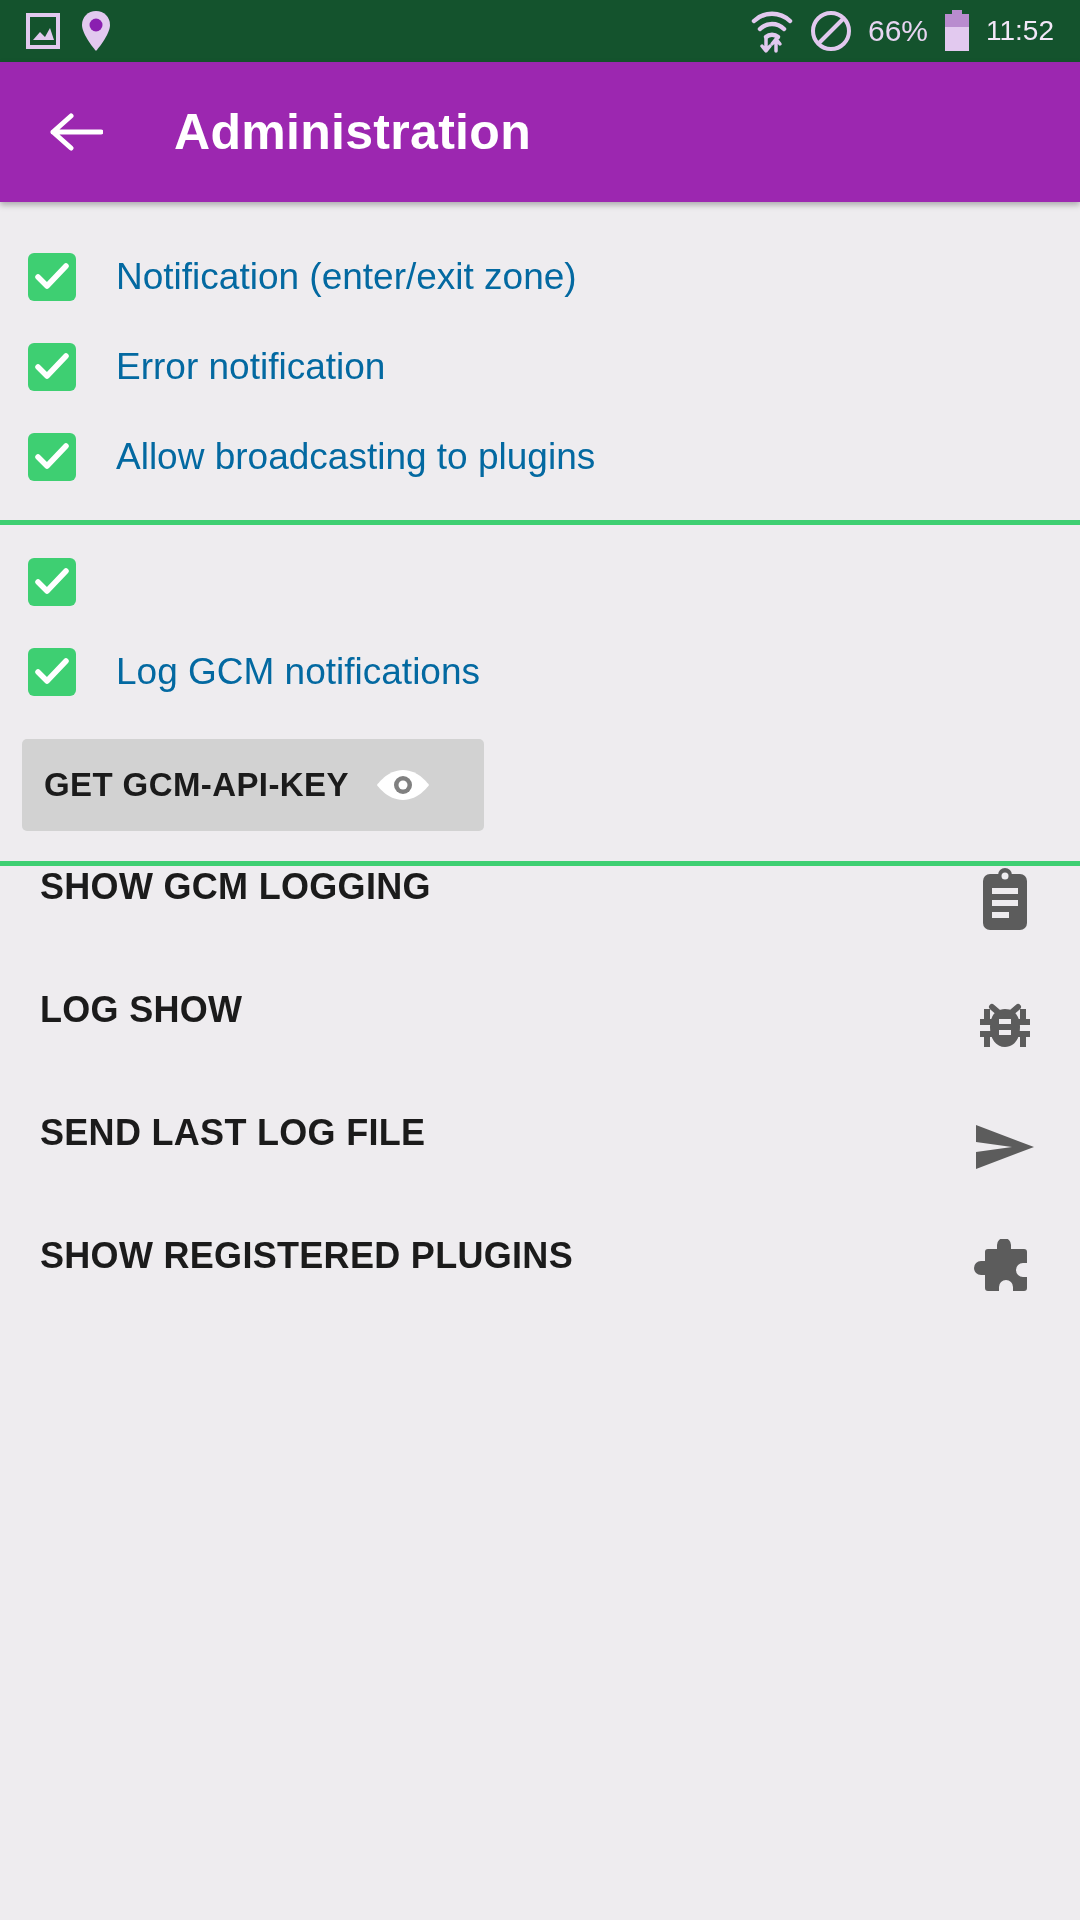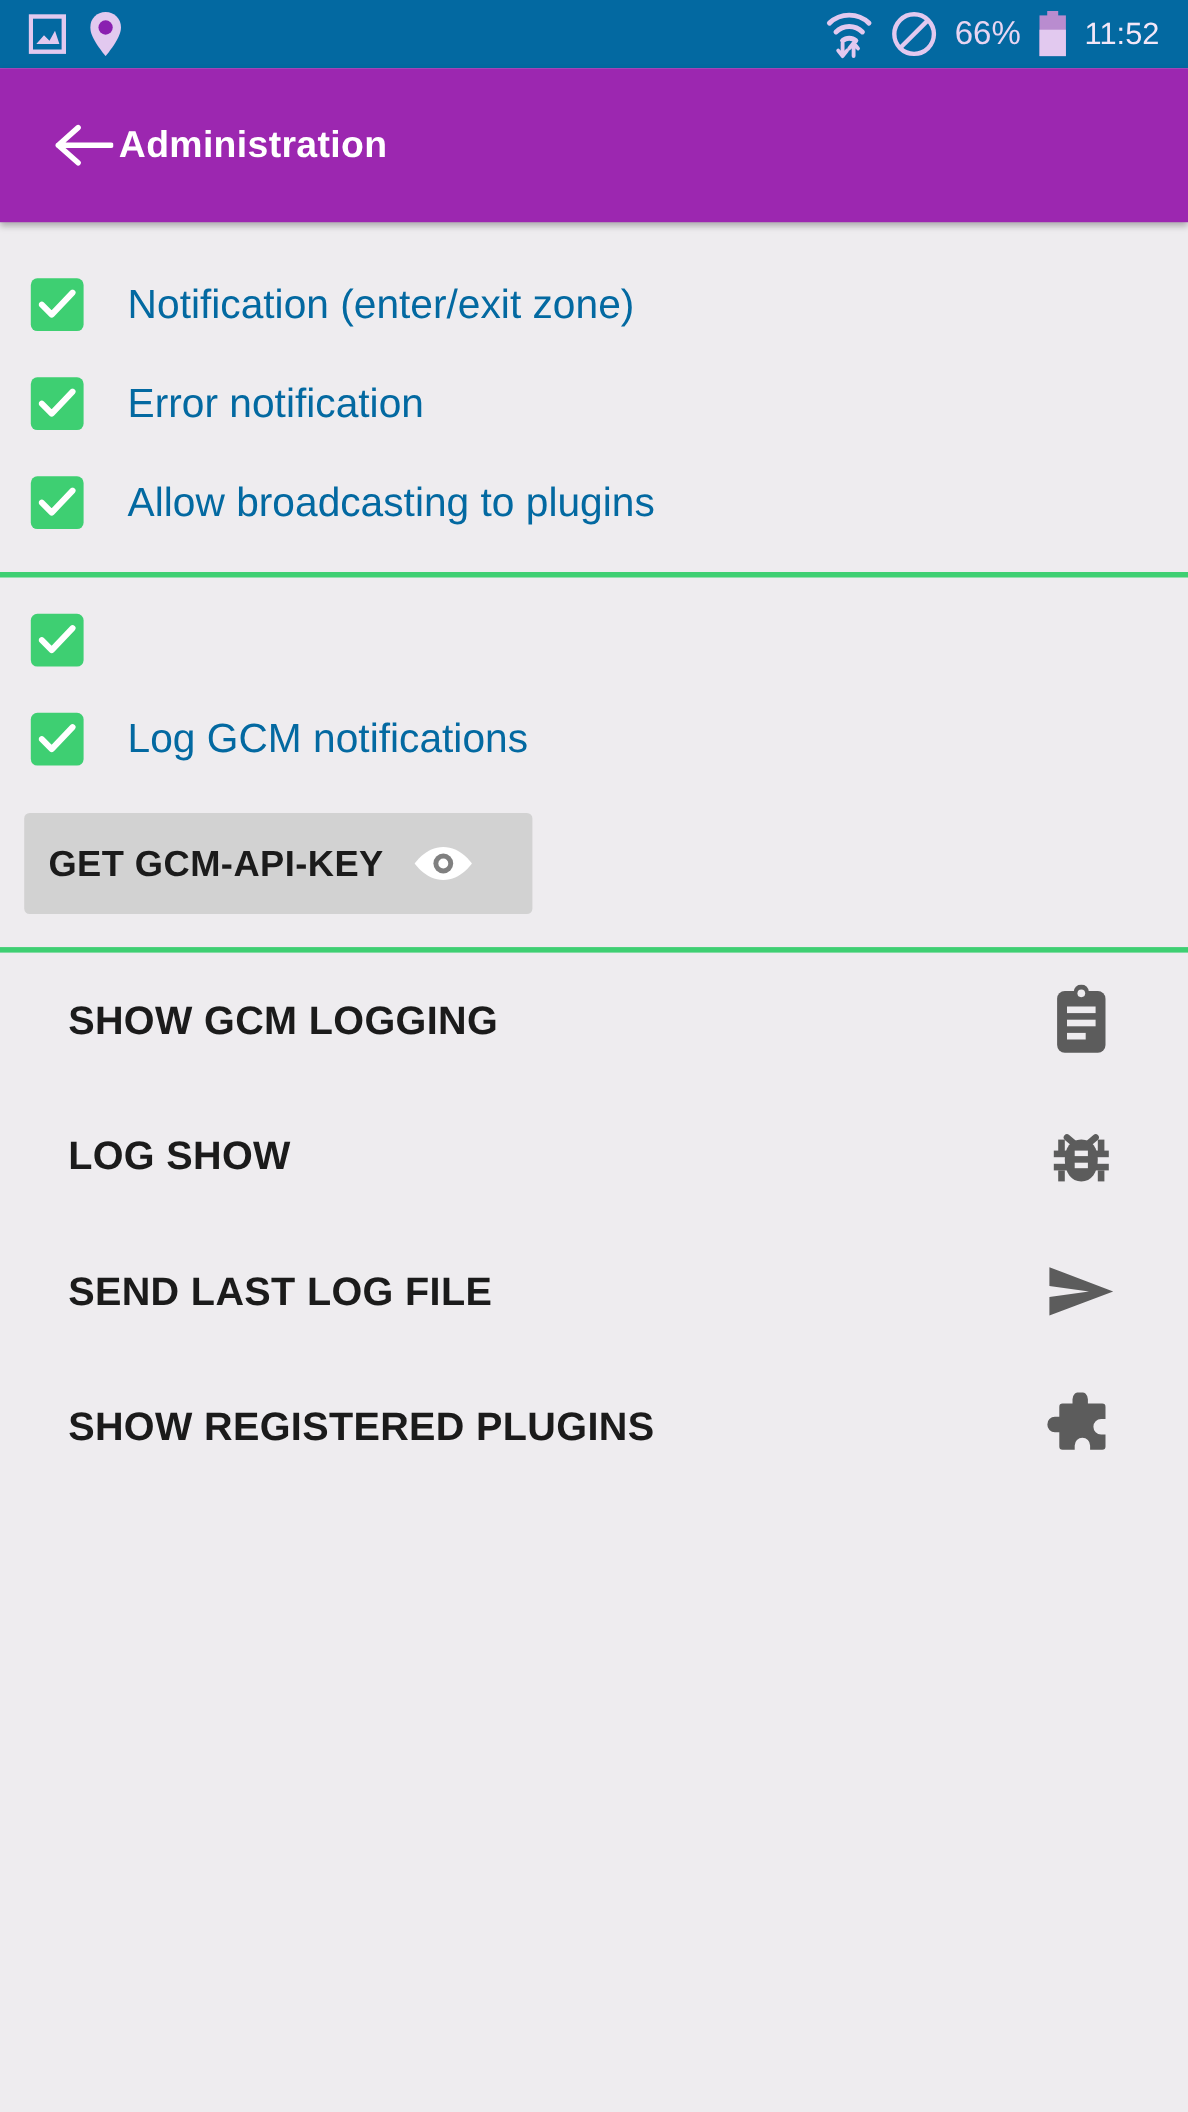--- a/index.html
+++ b/index.html
@@ -6,21 +6,21 @@
   html, body {
     width:1080px; height:1920px;
     background:#eeecef;
     font-family:"Liberation Sans", sans-serif;
     overflow:hidden;
   }
 
   
   .status-bar{
     height:62px; width:100%;
-    background:#0369a1;
+    background:#14532d;
     display:flex; align-items:center;
     padding:0 26px;
     color:#e2c9ef;
   }
   .status-left{ display:flex; align-items:center; gap:22px; }
   .status-right{ margin-left:auto; display:flex; align-items:center; gap:16px; }
   .sb-icon{ display:flex; align-items:center; }
   .battery-pct{ font-size:30px; color:#e8d5f2; letter-spacing:0px; }
   .clock{ font-size:28px; color:#f3e7f8; letter-spacing:0px; font-weight:400; }
 
@@ -28,22 +28,22 @@
   .app-bar{
     height:140px; width:100%;
     background:#9c27b0;
     display:flex; align-items:center;
     padding:0 44px;
     box-shadow:0 3px 6px rgba(0,0,0,0.28);
     position:relative; z-index:5;
   }
   .back-btn{ width:64px; height:64px; display:flex; align-items:center; justify-content:center; cursor:pointer; }
   .app-title{
-    color:#ffffff; font-size:34px; font-weight:bold;
-    letter-spacing:0.3px;
+    color:#ffffff; font-size:50px; font-weight:bold;
+    margin-left:66px; letter-spacing:0.3px;
   }
 
   
   .content{ width:100%; background:#eeecef; }
 
   .check-row{
     display:flex; align-items:center;
     height:90px;
     padding-left:28px;
   }
@@ -105,22 +105,22 @@
     cursor:pointer;
   }
   .api-key-btn .lbl{
     font-size:33px; font-weight:bold; color:#1b1b1b;
     letter-spacing:0.4px;
   }
   .api-key-btn .eye{ margin-left:26px; display:flex; align-items:center; }
 
   .list-item{
     height:123px;
-    display:flex; align-items:center;
-    padding:0 62px;
+    display:flex; align-items:flex-start;
+    padding:0 40px;
     cursor:pointer;
   }
   .list-item .lbl{
     font-size:36px; font-weight:bold; color:#1b1b1b;
     letter-spacing:0.3px;
   }
   .list-item .ico{
     margin-left:auto;
     display:flex; align-items:center; justify-content:center;
     width:70px; height:70px;

